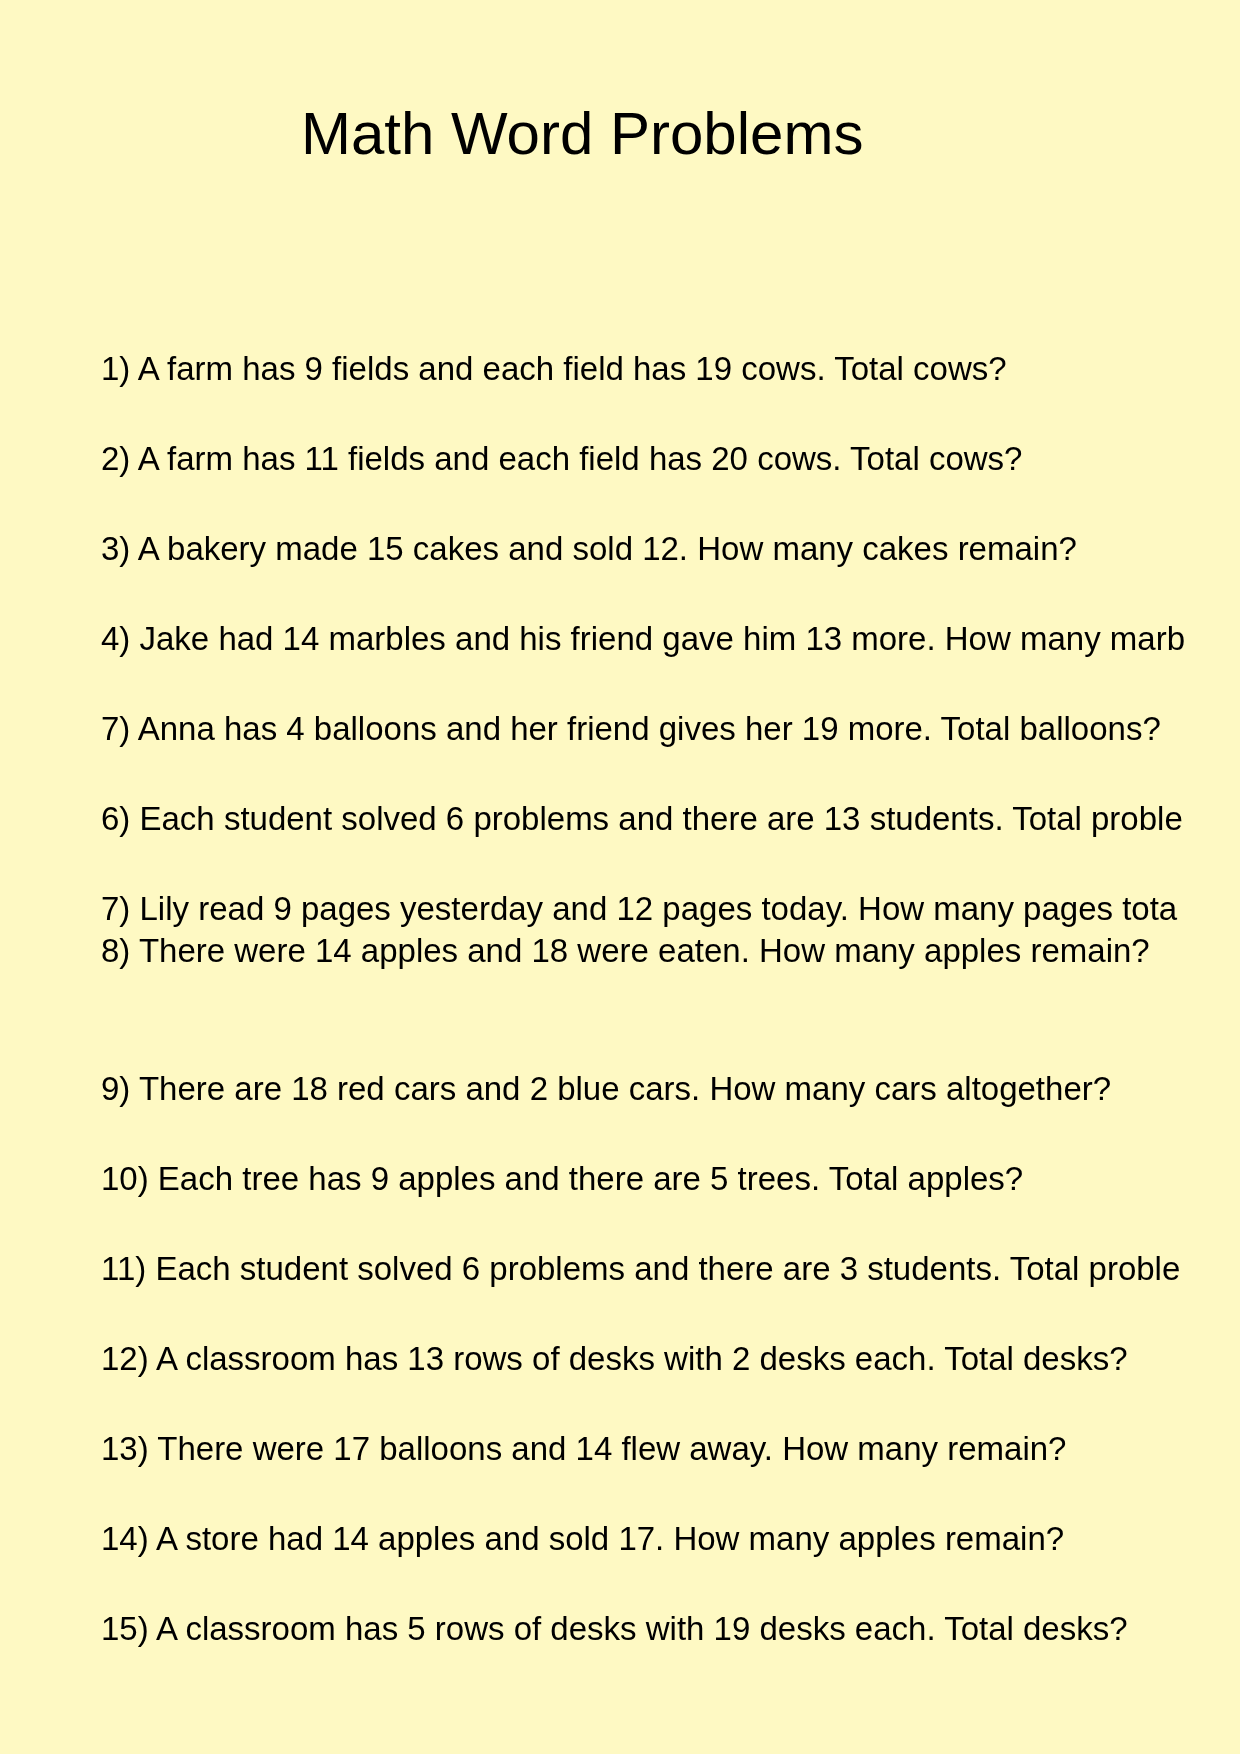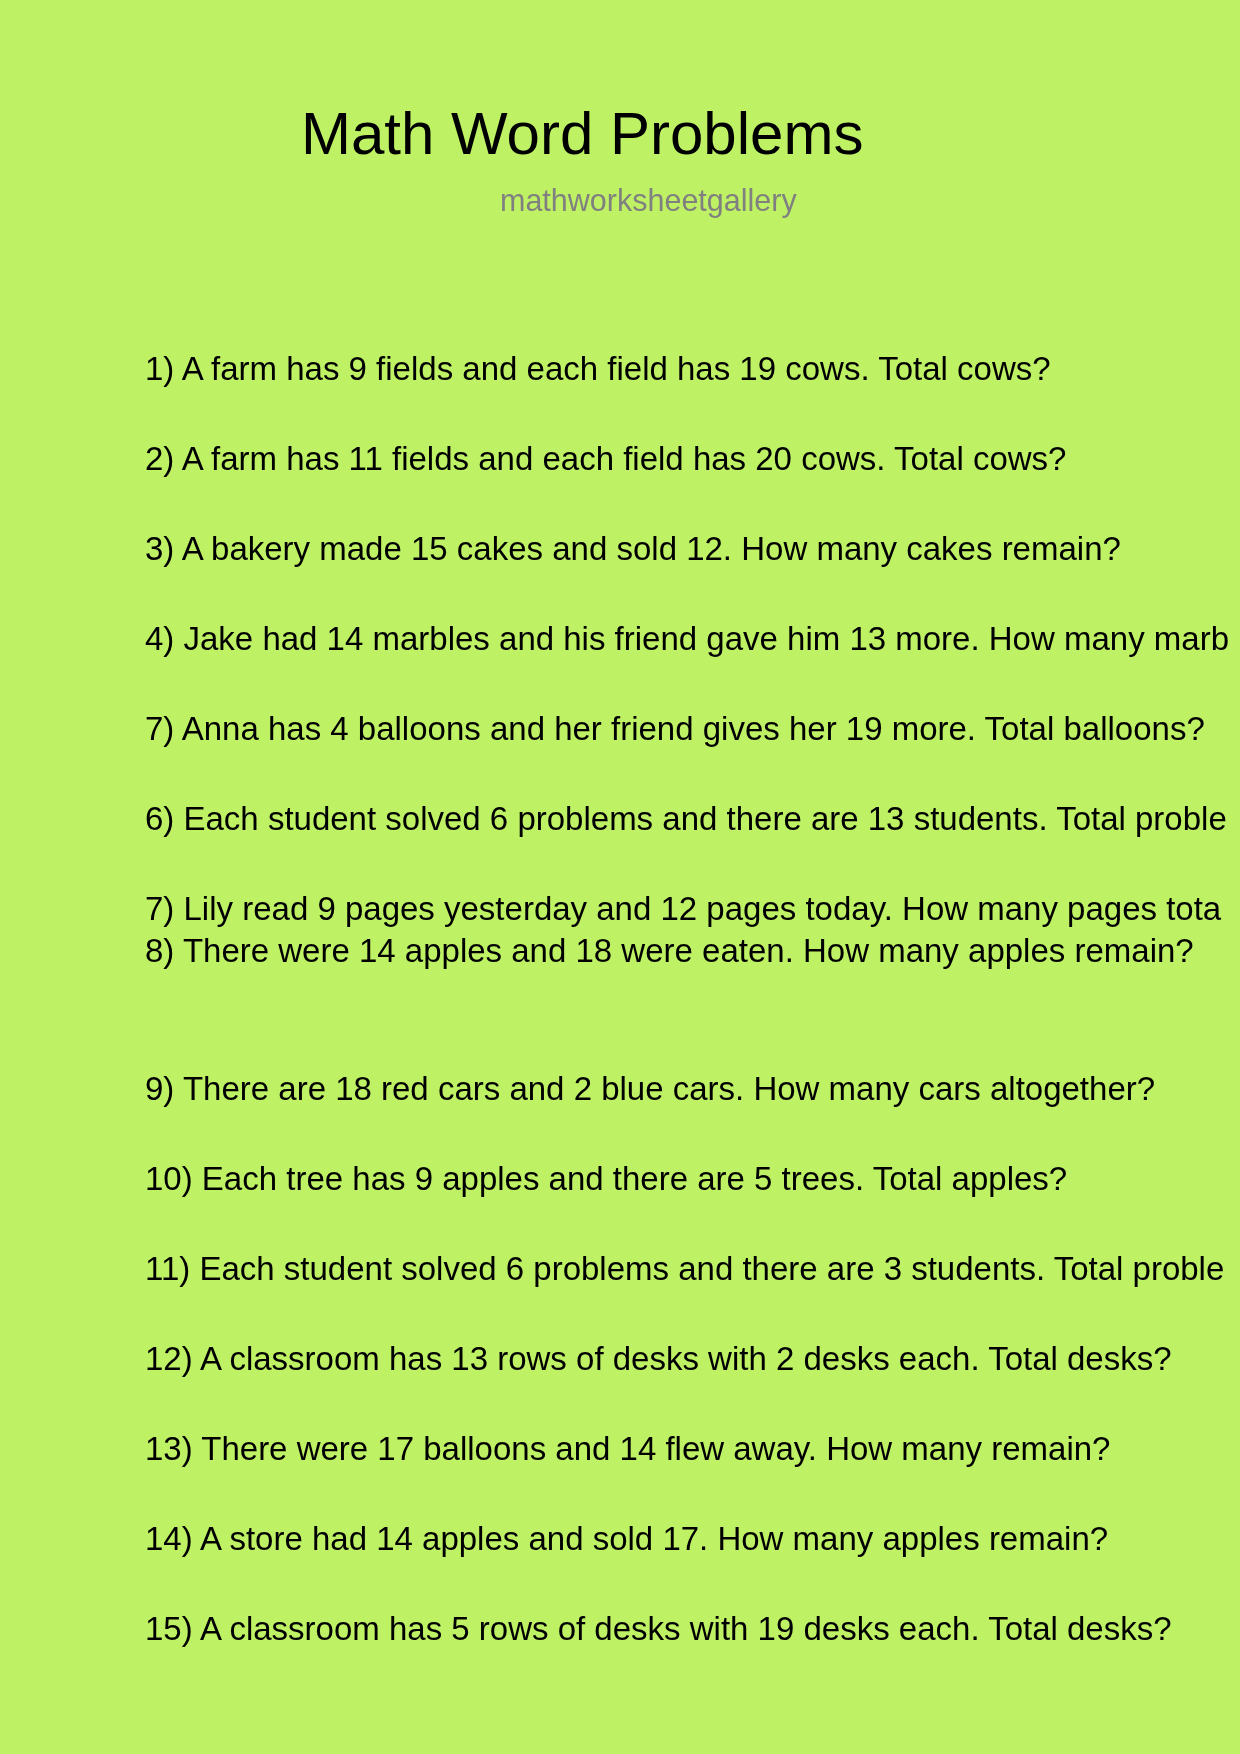--- a/index.html
+++ b/index.html
@@ -15,21 +15,21 @@
       font-family: "Liberation Sans", sans-serif;
       color: #000000;
     }
     .page {
       position: absolute;
       left: 0;
       top: 0;
       width: 1240px;
       height: 1754px;
       overflow: hidden;
-      background: #bef264;
+      background: #fef9c3;
     }
     .title {
       position: absolute;
       left: 301px;
       top: 99px;
       font-size: 60px;
       line-height: 70px;
       white-space: nowrap;
       color: #000000;
       margin: 0;
@@ -52,29 +52,27 @@
       padding: 0;
       list-style: none;
     }
     .problem {
       position: absolute;
       left: 0;
       font-size: 33px;
       line-height: 40px;
       white-space: nowrap;
       color: #000000;
-      margin-left: 44px;
     }
   </style>
 </head>
 <body>
 
 <div class="page">
   <h1 class="title">Math Word Problems</h1>
-  <div class="subtitle">mathworksheetgallery</div>
 
   <ol class="problems">
     <li class="problem" style="top:349px">1) A farm has 9 fields and each field has 19 cows. Total cows?</li>
     <li class="problem" style="top:439px">2) A farm has 11 fields and each field has 20 cows. Total cows?</li>
     <li class="problem" style="top:529px">3) A bakery made 15 cakes and sold 12. How many cakes remain?</li>
     <li class="problem" style="top:619px">4) Jake had 14 marbles and his friend gave him 13 more. How many marb</li>
     <li class="problem" style="top:709px">7) Anna has 4 balloons and her friend gives her 19 more. Total balloons?</li>
     <li class="problem" style="top:799px">6) Each student solved 6 problems and there are 13 students. Total proble</li>
     <li class="problem" style="top:889px">7) Lily read 9 pages yesterday and 12 pages today. How many pages tota</li>
     <li class="problem" style="top:931px">8) There were 14 apples and 18 were eaten. How many apples remain?</li>

